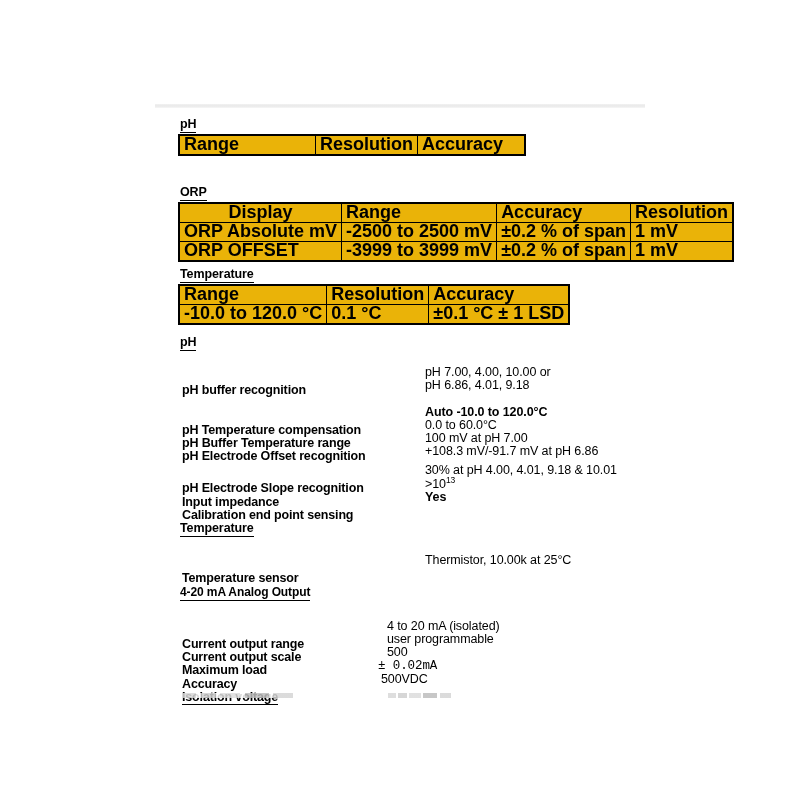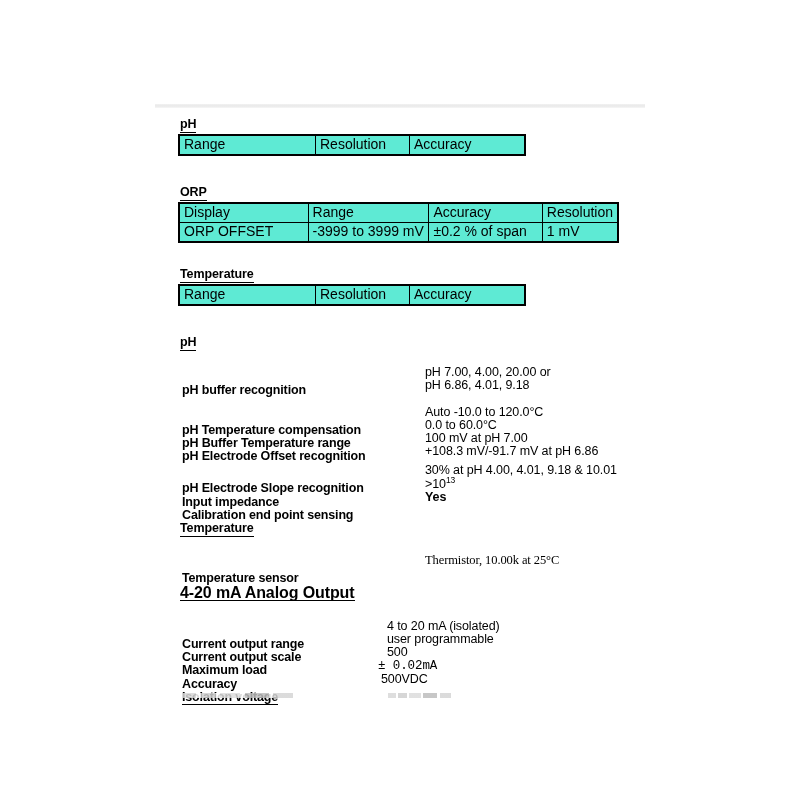--- a/index.html
+++ b/index.html
@@ -42,30 +42,31 @@
     line-height: 13px;
     letter-spacing: -0.1px;
     white-space: nowrap;
   }
   .heading > span {
     border-bottom: 1.6px solid #000;
     padding-bottom: 0.5px;
     display: inline-block;
   }
   .heading.big {
-    font-size: 16px;
+    font-size: 12px;
   }
 
   
   table.spec {
     position: absolute;
     border-collapse: collapse;
-    font-size: 14px;
+    font-size: 18px;
     line-height: 13px;
-    background: #5eead4;
+    background: #eab308;
+    font-weight: bold;
   }
   table.spec td {
     border: 1.3px solid #000;
     padding: 1px 4px 2px 4px;
     white-space: nowrap;
     vertical-align: middle;
     height: 15px;
   }
   table.spec.outer {
     border: 2px solid #000;
@@ -139,63 +140,74 @@
       </tr>
     </tbody>
   </table>
 
   <div class="heading" style="left:180px; top:186px;">
     <span>ORP</span>
   </div>
   <table class="spec outer" style="left:178px; top:202px; width:441px;">
     <tbody>
       <tr>
-        <td style="width:124px;">Display</td>
+        <td style="width:124px;text-align:center;">Display</td>
         <td style="width:112px;">Range</td>
         <td style="width:106px;">Accuracy</td>
         <td>Resolution</td>
+      </tr>
+      <tr>
+        <td>ORP Absolute mV</td>
+        <td>-2500 to 2500 mV</td>
+        <td>±0.2 % of span</td>
+        <td>1 mV</td>
       </tr>
       <tr>
         <td>ORP OFFSET</td>
         <td>-3999 to 3999 mV</td>
         <td>±0.2 % of span</td>
         <td>1 mV</td>
       </tr>
     </tbody>
   </table>
 
   <div class="heading" style="left:180px; top:268px;">
     <span>Temperature</span>
   </div>
   <table class="spec outer" style="left:178px; top:284px; width:348px;">
     <tbody>
       <tr>
         <td style="width:127px;">Range</td>
         <td style="width:85px;">Resolution</td>
         <td>Accuracy</td>
       </tr>
+      <tr>
+        <td>-10.0 to 120.0 °C</td>
+        <td>0.1 °C</td>
+        <td>±0.1 °C ± 1 LSD</td>
+      </tr>
     </tbody>
   </table>
 
   <div class="heading" style="left:180px; top:336px;">
     <span>pH</span>
   </div>
   <div class="speclist" style="left:182px; top:366px;">
     <div class="row">
       <span class="lbl">pH buffer recognition</span>
-      <span class="val" style="left:243px;">pH 7.00, 4.00, 20.00 or</span>
+      <span class="val" style="left:243px;">pH 7.00, 4.00, 10.00 or</span>
     </div>
     <div class="row">
       <span class="lbl"></span>
       <span class="val" style="left:243px;">pH 6.86, 4.01, 9.18</span>
     </div>
     <div class="spacer"></div>
     <div class="row">
       <span class="lbl">pH Temperature compensation</span>
-      <span class="val" style="left:243px;">Auto    -10.0 to 120.0°C</span>
+      <span class="val" style="left:243px;font-weight:bold;">Auto    -10.0 to 120.0°C</span>
     </div>
     <div class="row">
       <span class="lbl">pH Buffer Temperature range</span>
       <span class="val" style="left:243px;">0.0 to 60.0°C</span>
     </div>
     <div class="row">
       <span class="lbl">pH Electrode Offset recognition</span>
       <span class="val" style="left:243px;">100 mV at pH 7.00</span>
     </div>
     <div class="row">
@@ -216,21 +228,21 @@
       <span class="val" style="left:243px;font-weight:bold;">Yes</span>
     </div>
   </div>
 
   <div class="heading" style="left:180px; top:522px;">
     <span>Temperature</span>
   </div>
   <div class="speclist" style="left:182px; top:554px;">
     <div class="row">
       <span class="lbl">Temperature sensor</span>
-      <span class="val" style="left:243px;font-family:Liberation Serif, serif;">Thermistor, 10.00k    at 25°C</span>
+      <span class="val" style="left:243px;">Thermistor, 10.00k    at 25°C</span>
     </div>
   </div>
 
   <div class="heading big" style="left:180px; top:586px;">
     <span>4-20 mA Analog Output</span>
   </div>
   <div class="speclist" style="left:182px; top:620px;">
     <div class="row">
       <span class="lbl">Current output range</span>
       <span class="val" style="left:205px;">4 to 20 mA (isolated)</span>

